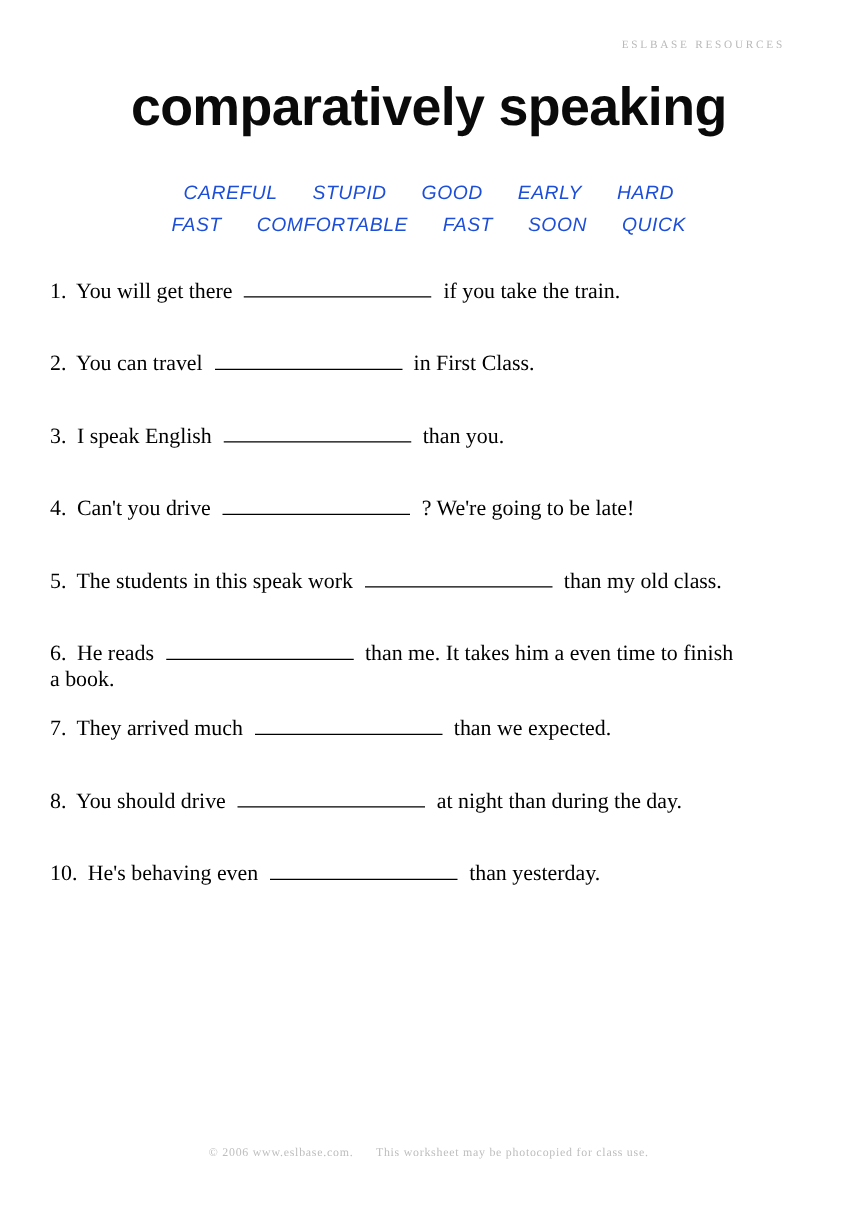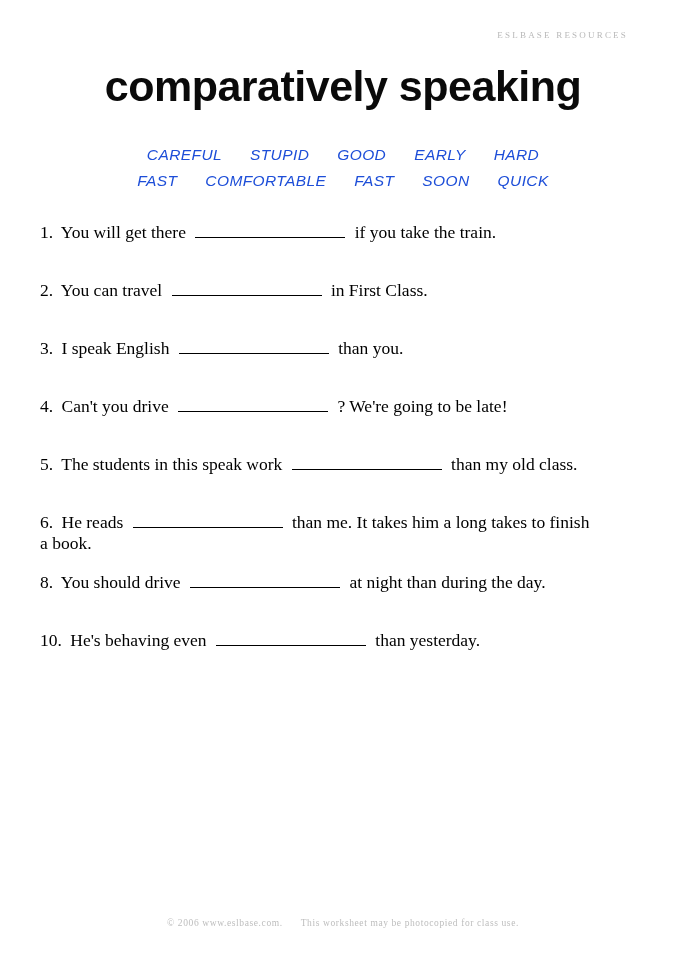--- a/index.html
+++ b/index.html
@@ -166,24 +166,30 @@
       <span class="num">5.</span>
       <span>The students in this speak work</span>
       <span class="blank"></span>
       <span>than my old class.</span>
     </div>
 
     <div class="q wrap">
       <span class="num">6.</span>
       <span>He reads</span>
       <span class="blank"></span>
-      <span>than me. It takes him a long takes to finish</span>
+      <span>than me. It takes him a even time to finish</span>
       <span class="second-line">a book.</span>
     </div>
 
+    <div class="q">
+      <span class="num">7.</span>
+      <span>They arrived much</span>
+      <span class="blank"></span>
+      <span>than we expected.</span>
+    </div>
 
     <div class="q">
       <span class="num">8.</span>
       <span>You should drive</span>
       <span class="blank"></span>
       <span>at night than during the day.</span>
     </div>
 
 
     <div class="q">

